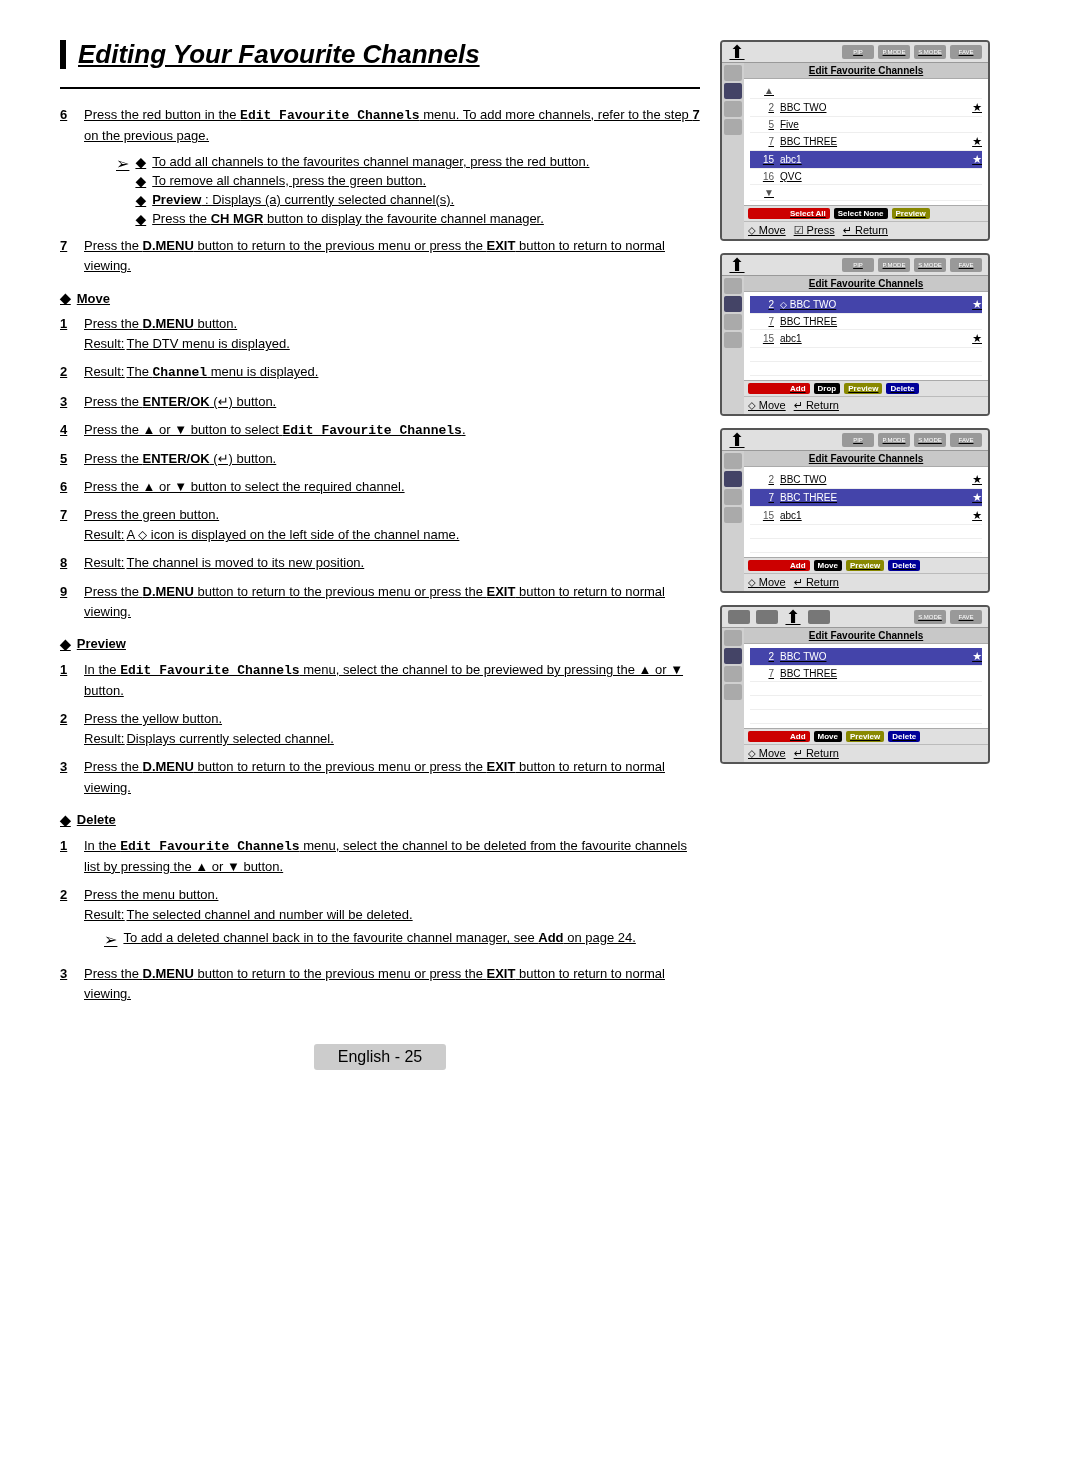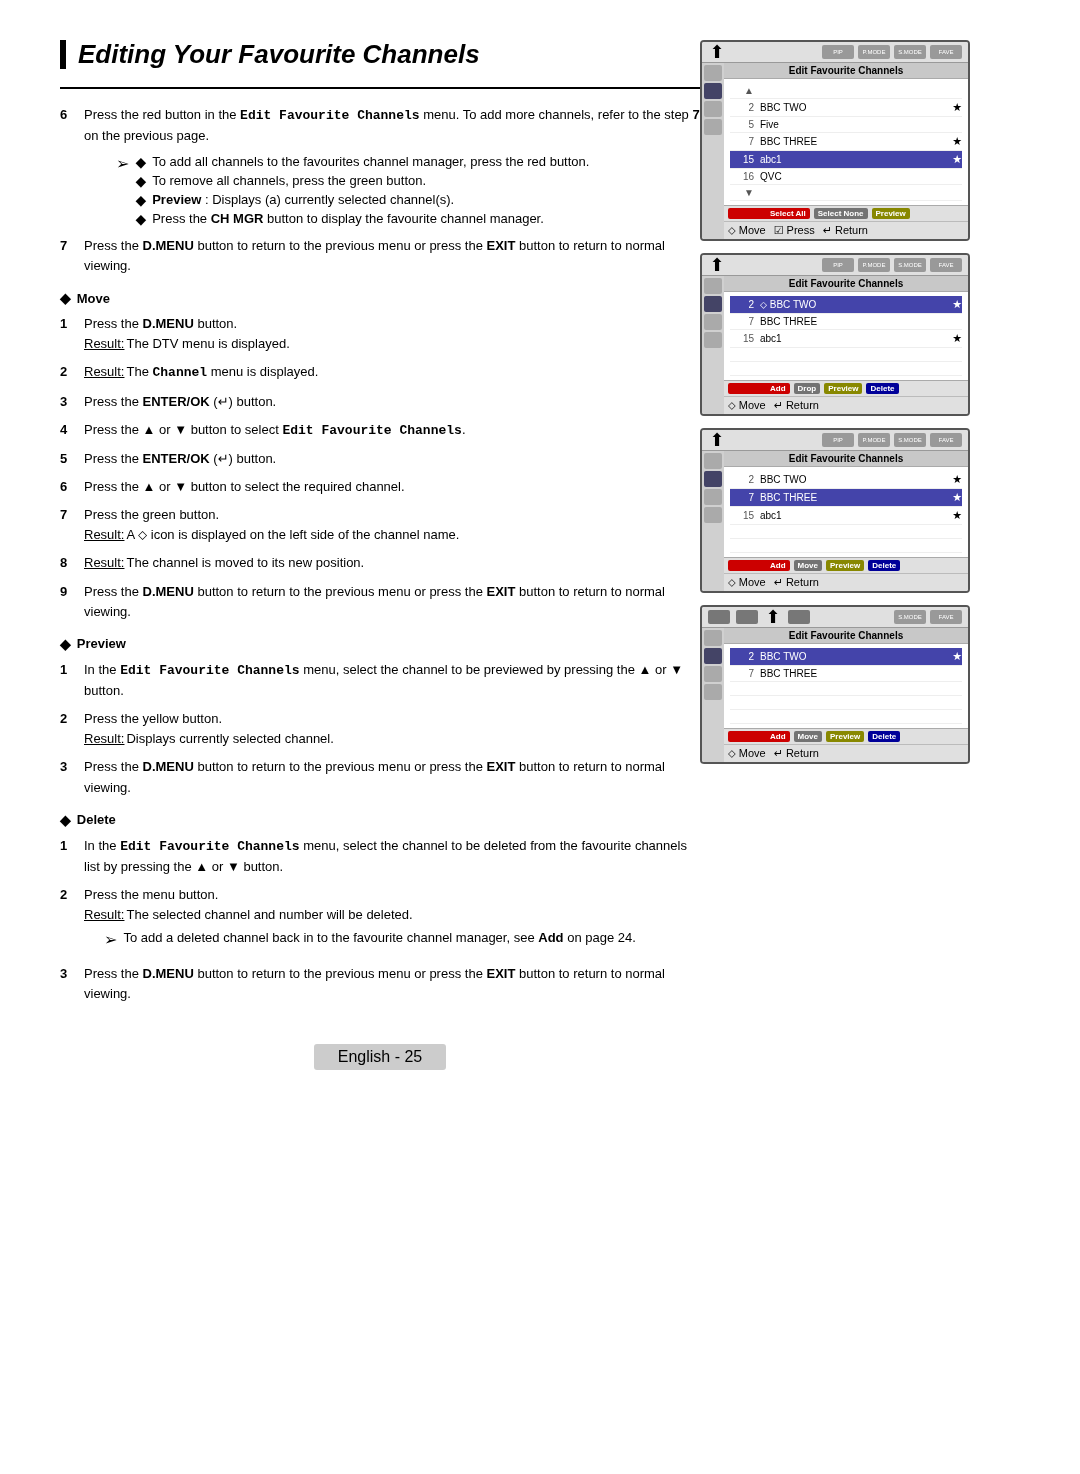--- a/index.html
+++ b/index.html
@@ -7,21 +7,23 @@
       background: #fff;
       font-family: Arial, Helvetica, sans-serif;
       font-size: 13px;
       color: #000;
       width: 1080px;
       min-height: 1474px;
       padding: 40px 60px 40px 60px;
     }
     .page-container {
       display: flex;
+      gap: 20px;
       width: 100%;
+      text-decoration: underline;
     }
     .left-column {
       flex: 1 1 auto;
       max-width: 640px;
     }
     .right-column {
       flex: 0 0 280px;
       display: flex;
       flex-direction: column;
       gap: 12px;
@@ -237,21 +239,21 @@
     }
     .footer-colored-btn {
       display: inline-block;
       border-radius: 2px;
       padding: 1px 4px;
       font-size: 8px;
       color: #fff;
       font-weight: bold;
     }
     .btn-red { background: #cc0000; padding-left: 42px; }
-    .btn-green { background: #737373; }
+    .btn-green { background: #000000; }
     .btn-yellow { background: #888800; }
     .btn-blue { background: #000099; }
     .screen-bottom-nav {
       background: #e0e0e0;
       padding: 2px 4px;
       font-size: 11px;
       display: flex;
       gap: 8px;
       align-items: center;
       border-top: 1px solid #bbb;

